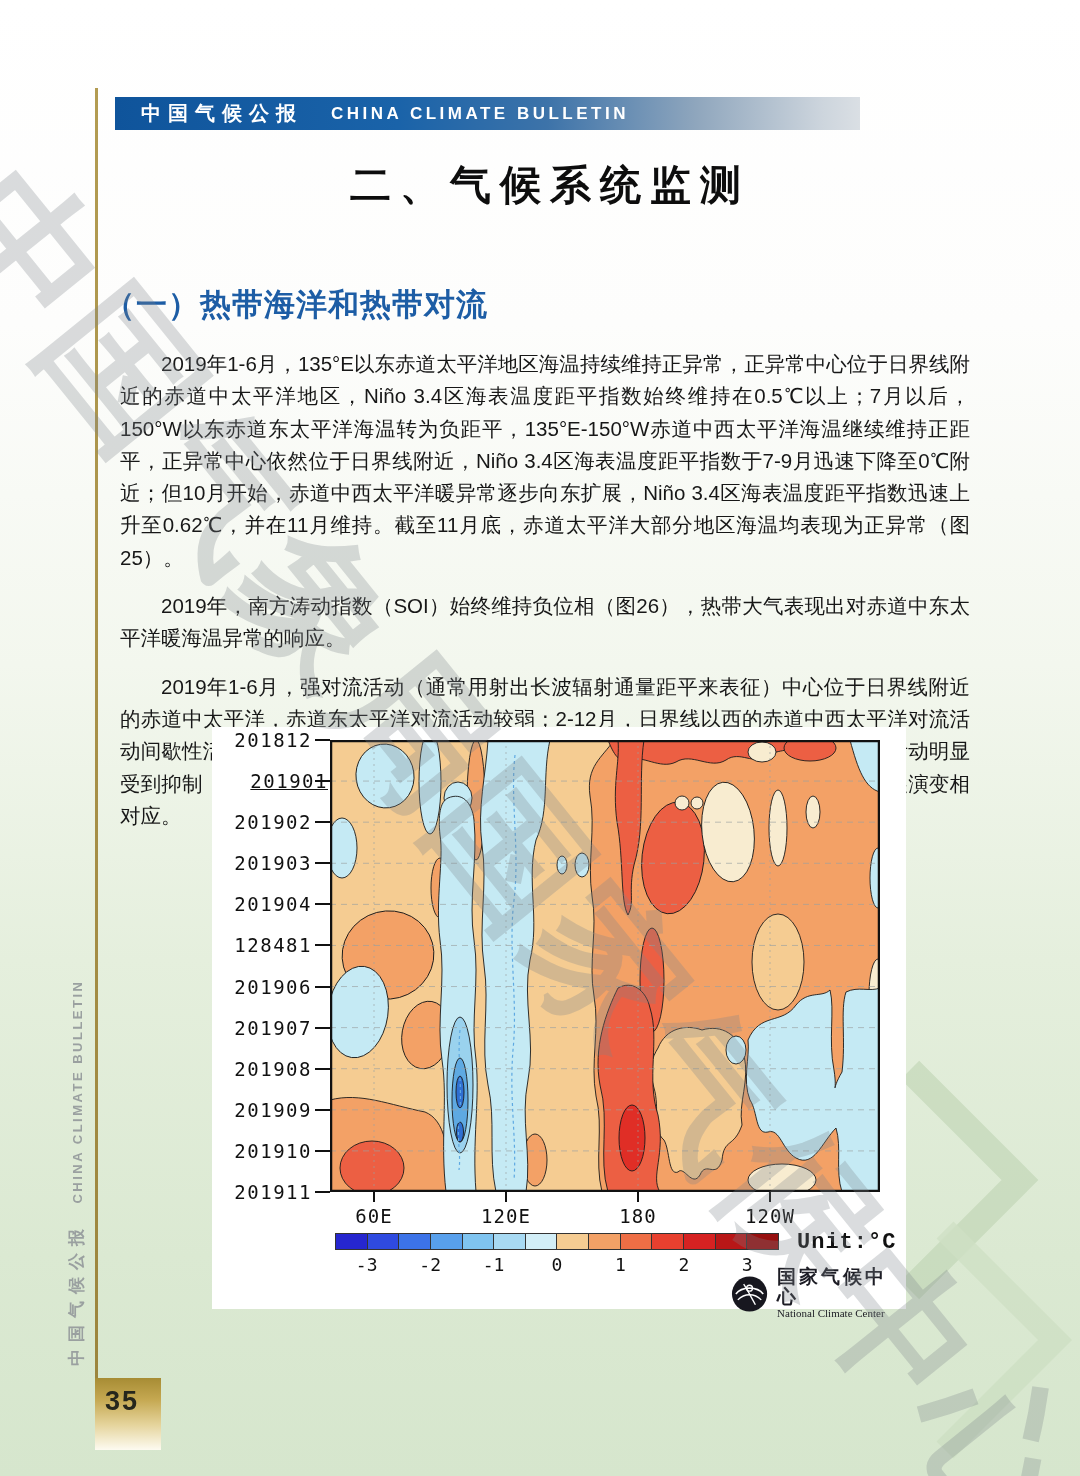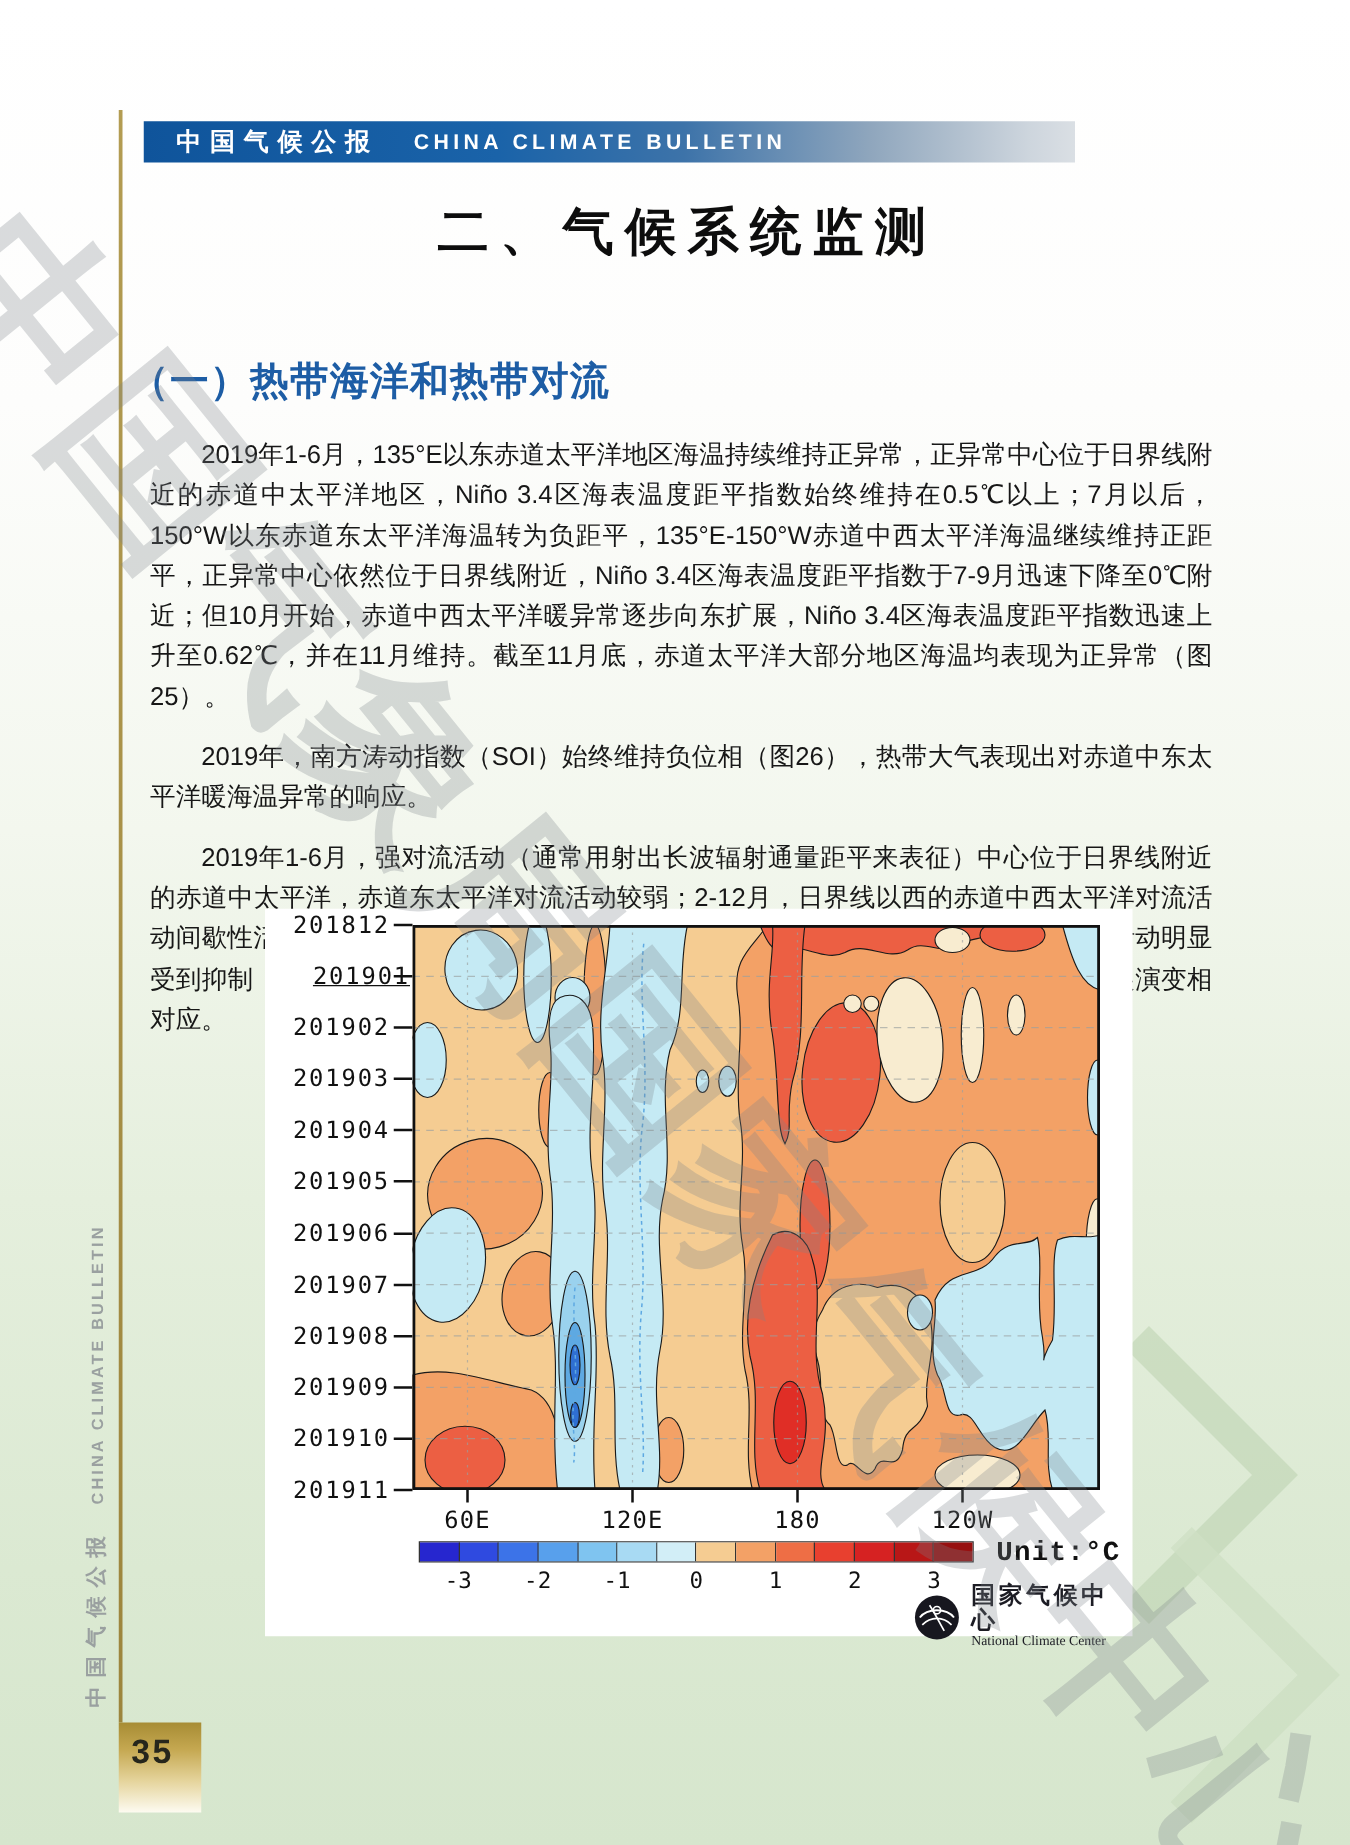--- a/index.html
+++ b/index.html
@@ -105,21 +105,21 @@
         <div class="ylab" style="position: absolute; left: 8px; width: 92px; top: 2px;">201812</div>
         <div class="ytick" style="top: 12px;"></div>
         <div class="ylab" style="position: absolute; left: 24px; width: 92px; top: 43.0909px; text-decoration: underline;">201901</div>
         <div class="ytick" style="top: 53.0909px;"></div>
         <div class="ylab" style="position: absolute; left: 8px; width: 92px; top: 84.1818px;">201902</div>
         <div class="ytick" style="top: 94.1818px;"></div>
         <div class="ylab" style="position: absolute; left: 8px; width: 92px; top: 125.273px;">201903</div>
         <div class="ytick" style="top: 135.273px;"></div>
         <div class="ylab" style="position: absolute; left: 8px; width: 92px; top: 166.364px;">201904</div>
         <div class="ytick" style="top: 176.364px;"></div>
-        <div class="ylab" style="position: absolute; left: 8px; width: 92px; top: 207.455px;">201905</div>
+        <div class="ylab" style="position: absolute; left: 8px; width: 92px; top: 207.455px;">128481</div>
         <div class="ytick" style="top: 217.455px;"></div>
         <div class="ylab" style="position: absolute; left: 8px; width: 92px; top: 248.545px;">201906</div>
         <div class="ytick" style="top: 258.545px;"></div>
         <div class="ylab" style="position: absolute; left: 8px; width: 92px; top: 289.636px;">201907</div>
         <div class="ytick" style="top: 299.636px;"></div>
         <div class="ylab" style="position: absolute; left: 8px; width: 92px; top: 330.727px;">201908</div>
         <div class="ytick" style="top: 340.727px;"></div>
         <div class="ylab" style="position: absolute; left: 8px; width: 92px; top: 371.818px;">201909</div>
         <div class="ytick" style="top: 381.818px;"></div>
         <div class="ylab" style="position: absolute; left: 8px; width: 92px; top: 412.909px;">201910</div>

